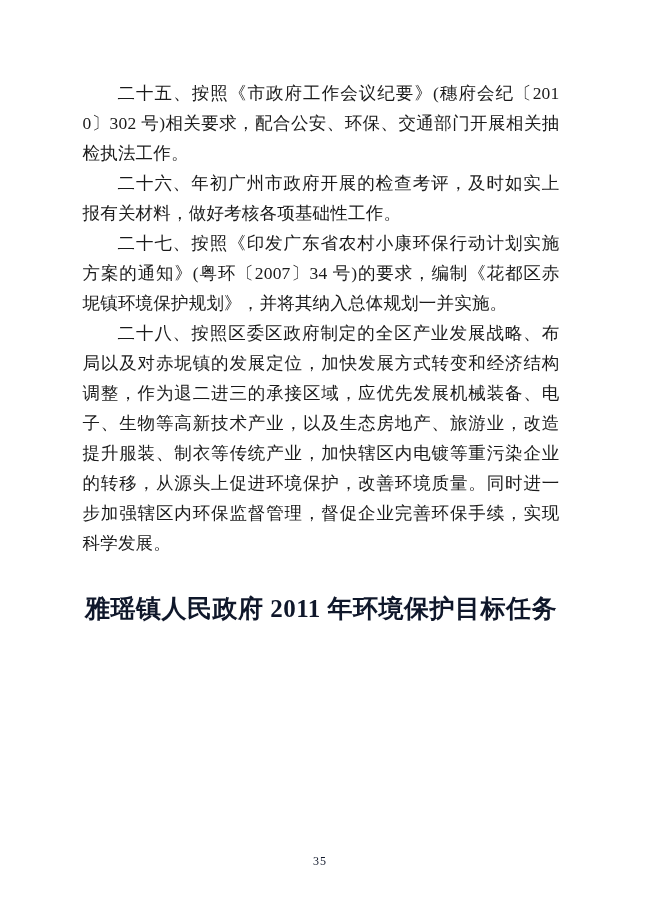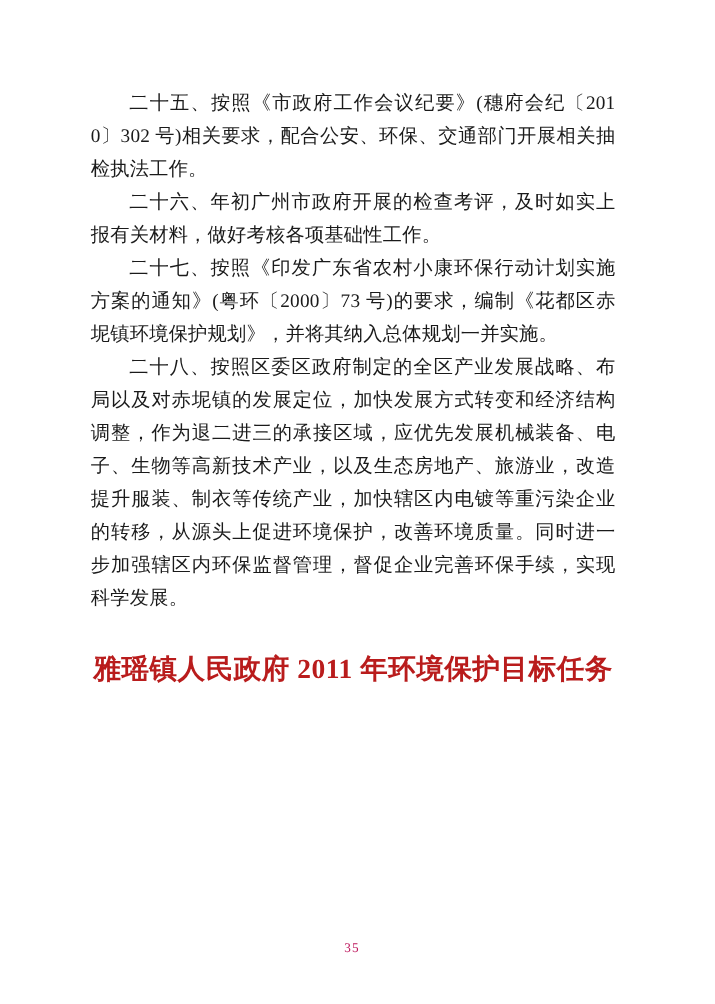--- a/index.html
+++ b/index.html
@@ -29,42 +29,42 @@
     word-break: break-all;
   }
   .section-heading {
     font-size: 25px;
     font-weight: bold;
     line-height: 36px;
     text-align: center;
     margin: 33px 0 29px 0;
     letter-spacing: 0.5px;
     white-space: nowrap;
-    color: #b91c1c;
+    color: #0f172a;
   }
   .page-number {
     position: absolute;
     left: 0;
     right: 10px;
     bottom: 44px;
     text-align: center;
     font-size: 12px;
-    color: #be185d;
+    color: #0f172a;
     letter-spacing: 1px;
   }
 </style>
 </head>
 <body>
 
 <div class="page">
 
   <div class="body-text">
     <p>二十五、按照《市政府工作会议纪要》(穗府会纪〔2010〕302 号)相关要求，配合公安、环保、交通部门开展相关抽检执法工作。</p>
     <p>二十六、年初广州市政府开展的检查考评，及时如实上报有关材料，做好考核各项基础性工作。</p>
-    <p>二十七、按照《印发广东省农村小康环保行动计划实施方案的通知》(粤环〔2000〕73 号)的要求，编制《花都区赤坭镇环境保护规划》，并将其纳入总体规划一并实施。</p>
+    <p>二十七、按照《印发广东省农村小康环保行动计划实施方案的通知》(粤环〔2007〕34 号)的要求，编制《花都区赤坭镇环境保护规划》，并将其纳入总体规划一并实施。</p>
     <p>二十八、按照区委区政府制定的全区产业发展战略、布局以及对赤坭镇的发展定位，加快发展方式转变和经济结构调整，作为退二进三的承接区域，应优先发展机械装备、电子、生物等高新技术产业，以及生态房地产、旅游业，改造提升服装、制衣等传统产业，加快辖区内电镀等重污染企业的转移，从源头上促进环境保护，改善环境质量。同时进一步加强辖区内环保监督管理，督促企业完善环保手续，实现科学发展。</p>
   </div>
 
   <h1 class="section-heading">雅瑶镇人民政府 2011 年环境保护目标任务</h1>
 
 
   <div class="page-number">35</div>
 
 </div>
 

